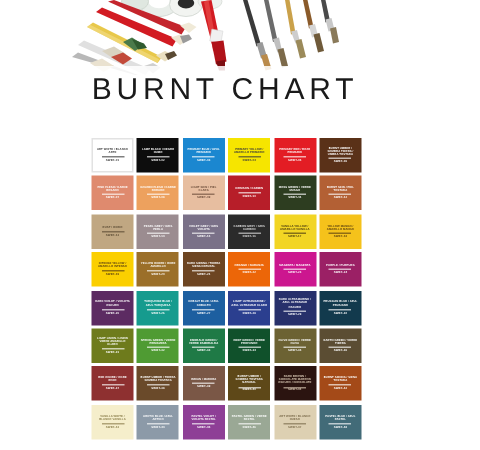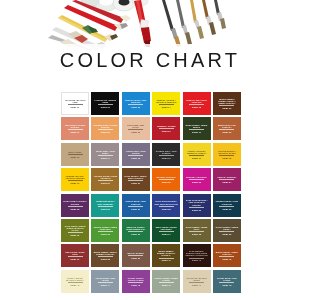--- a/index.html
+++ b/index.html
@@ -163,21 +163,21 @@
       <path d="M74 38 L82 35 L88 39 L82 43 Z" fill="#c24a3a"></path>
       <path d="M60 42 L68 39 L76 44 L69 48 Z" fill="#eae2d0"></path>
     </g>
 
     <rect x="0" y="0" width="46" height="50" fill="#ffffff"></rect>
     <rect x="232" y="0" width="68" height="50" fill="#ffffff"></rect>
     <rect x="0" y="44" width="300" height="6" fill="#ffffff" opacity="0.85"></rect>
   </svg>
 </div>
 
-<div id="chart-title">COLOR CHART</div>
+<div id="chart-title">BURNT CHART</div>
 
 <div id="swatch-grid">
     <div class="swatch" style="background: rgb(255, 255, 255); color: rgb(58, 58, 58); border: 0.4px solid rgb(226, 226, 226);">
       <div class="sw-name">ART WHITE / BLANCO ARTE</div>
       <div class="sw-rule" style="background: rgb(58, 58, 58);"></div>
       <div class="sw-code">SWBT-01</div>
     </div>
     <div class="swatch" style="background: rgb(13, 13, 13); color: rgb(255, 255, 255);">
       <div class="sw-name">LAMP BLACK / NEGRO HUMO</div>
       <div class="sw-rule" style="background: rgb(255, 255, 255);"></div>

